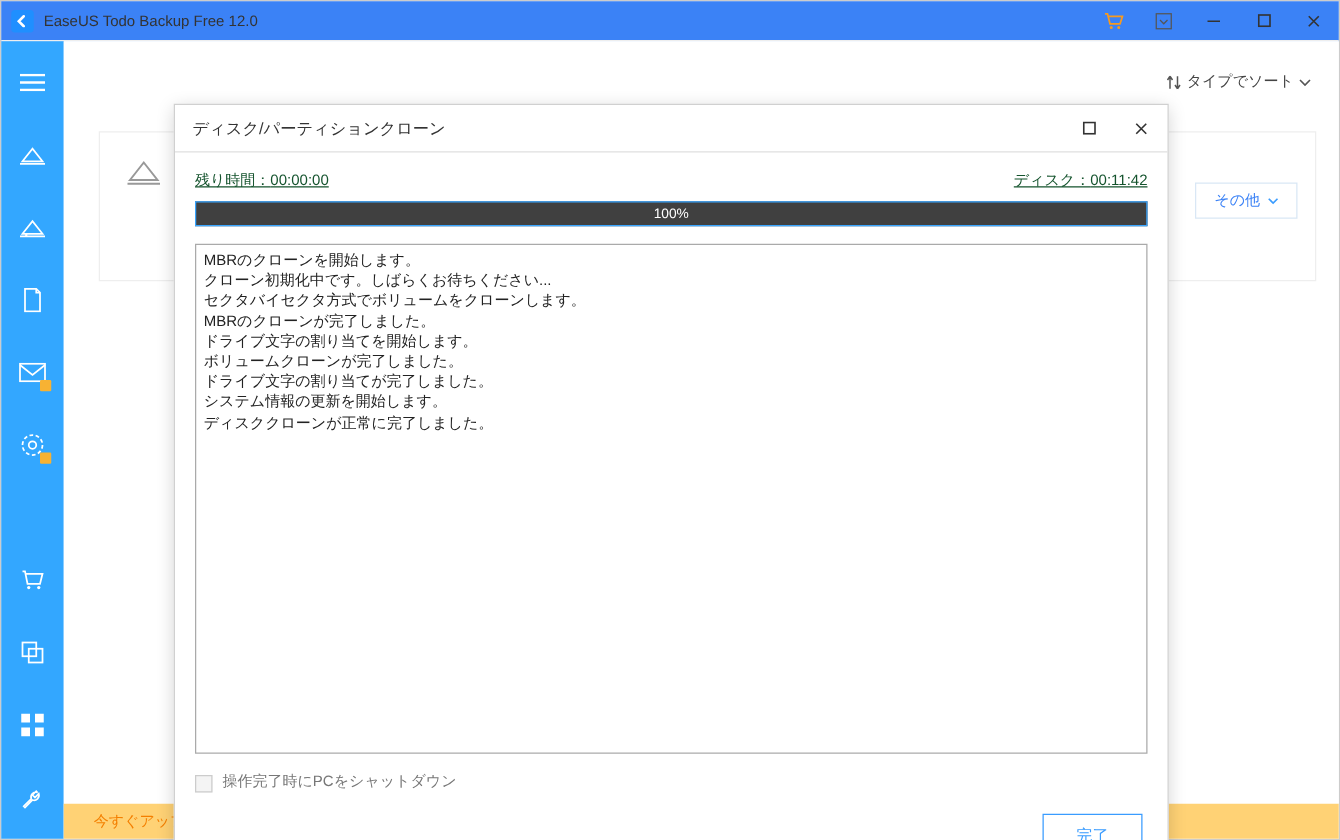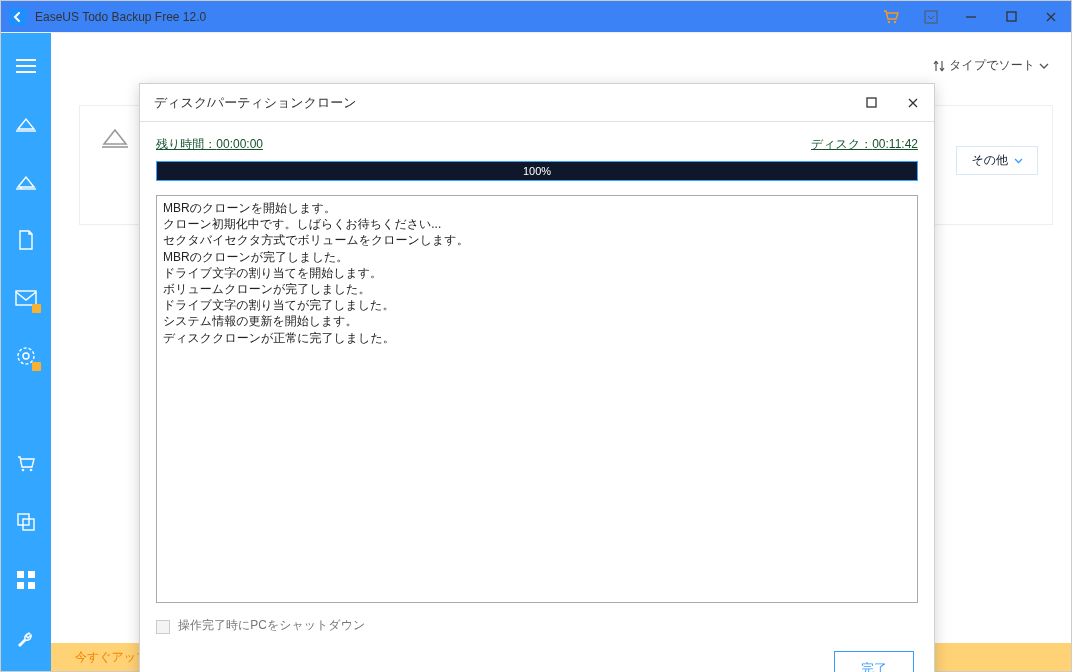--- a/index.html
+++ b/index.html
@@ -16,31 +16,31 @@
   .body { flex: 1; display: flex; position: relative; }
   .sidebar { width: 50px; background: #33a7ff; display: flex; flex-direction: column; align-items: center; }
   .sidebar .sgroup { display: flex; flex-direction: column; align-items: center; width: 100%; }
   .sidebar .sitem { width: 50px; height: 58px; display: flex; align-items: center; justify-content: center; color: #fff; position: relative; }
   .sidebar .lock-dot { position: absolute; right: 10px; bottom: 14px; width: 9px; height: 9px; background: #f7b233; border-radius: 1px; }
   .main { flex: 1; position: relative; background: #fff; }
   .toolbar-row { position: absolute; right: 22px; top: 24px; display: flex; align-items: center; gap: 10px; color: #444; font-size: 12px; }
   .sortbtn { display: flex; align-items: center; gap: 4px; }
   .card { position: absolute; left: 28px; top: 72px; right: 18px; height: 120px; border: 1px solid #eee; background: #fff; display: flex; }
   .card .cicon { width: 70px; display: flex; align-items: flex-start; justify-content: center; padding-top: 20px; color: #888; }
-  .card .other { position: absolute; right: 14px; top: 40px; border: 1px solid #d9e7f5; padding: 5px 14px; color: #0f172a; font-size: 12px; display: flex; align-items: center; gap: 6px; background: #fff; }
+  .card .other { position: absolute; right: 14px; top: 40px; border: 1px solid #d9e7f5; padding: 5px 14px; color: #3b82f6; font-size: 12px; display: flex; align-items: center; gap: 6px; background: #fff; }
   .banner { position: absolute; left: 0; right: 0; bottom: 0; height: 28px; background: #ffd275; display: flex; align-items: center; padding-left: 24px; font-size: 12px; color: #f47f00; gap: 10px; }
   .banner .licbtn { background: #f6a21b; color: #fff; padding: 3px 10px; font-size: 11px; }
   
   .modal { position: absolute; left: 138px; top: 50px; width: 796px; height: 616px; background: #fff; border: 1px solid #d0d0d0; box-shadow: 0 3px 14px rgba(0,0,0,0.18); display: flex; flex-direction: column; }
   .modal-title { height: 38px; display: flex; align-items: center; border-bottom: 1px solid #e0e0e0; }
   .modal-title .mtxt { flex: 1; padding-left: 14px; font-size: 13px; color: #333; }
   .modal-title .mbtn { width: 42px; height: 38px; display: flex; align-items: center; justify-content: center; color: #555; font-size: 13px; }
   .modal-body { flex: 1; padding: 14px 16px 0 16px; display: flex; flex-direction: column; }
   .times { display: flex; justify-content: space-between; font-size: 12px; color: #14532d; margin-bottom: 8px; text-decoration: underline; }
-  .progress { height: 20px; border: 1px solid #38a5ff; background: #0f172a; margin-bottom: 14px; display: flex; align-items: center; justify-content: center; color: #fff; font-size: 11px; }
+  .progress { height: 20px; border: 1px solid #38a5ff; background: #404040; margin-bottom: 14px; display: flex; align-items: center; justify-content: center; color: #fff; font-size: 11px; }
   .logbox { flex: 1; border: 1px solid #aaa; padding: 4px 6px; font-size: 12px; color: #222; line-height: 1.35; overflow: hidden; }
   .check-row { margin: 14px 0 6px 0; display: flex; align-items: flex-end; gap: 8px; font-size: 12px; color: #777; }
   .check-row .cbox { width: 14px; height: 14px; border: 1px solid #ccc; background: #f4f4f4; }
   .modal-footer { height: 58px; border-top: 0; display: flex; align-items: center; justify-content: flex-end; padding: 0 20px; }
   .donebtn { border: 1px solid #3a9cff; color: #3a9cff; padding: 8px 26px; font-size: 13px; background: #fff; }
   svg { display: block; }
 </style>
 </head>
 <body>
 

